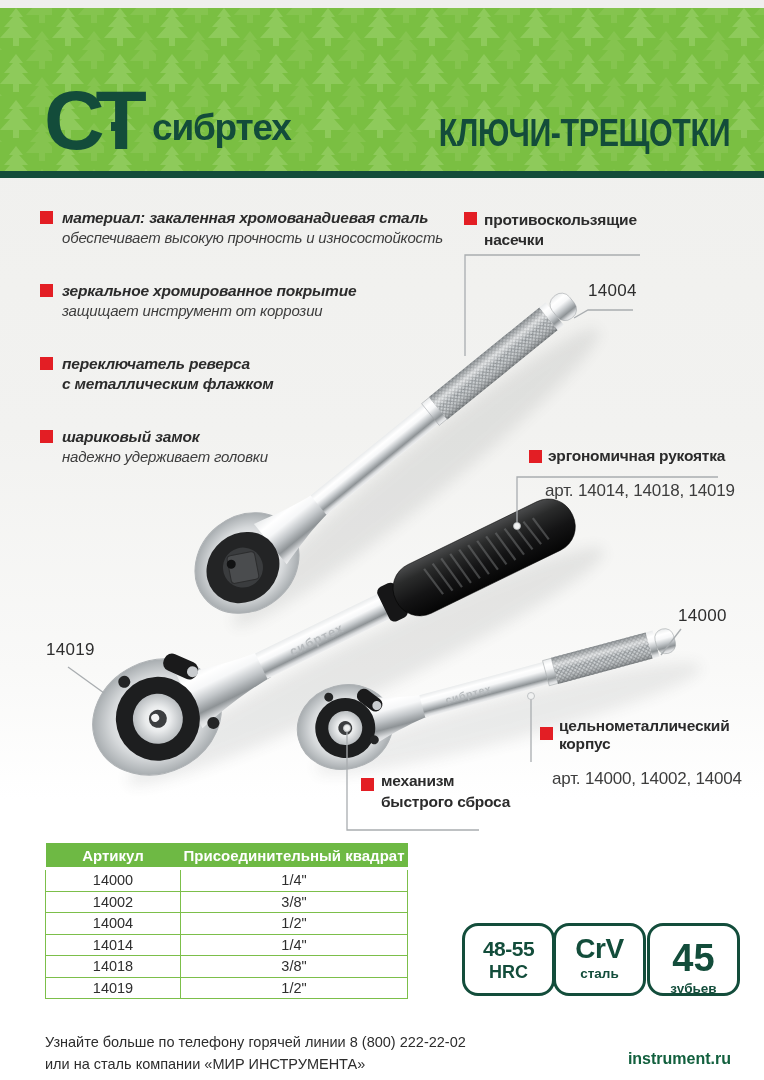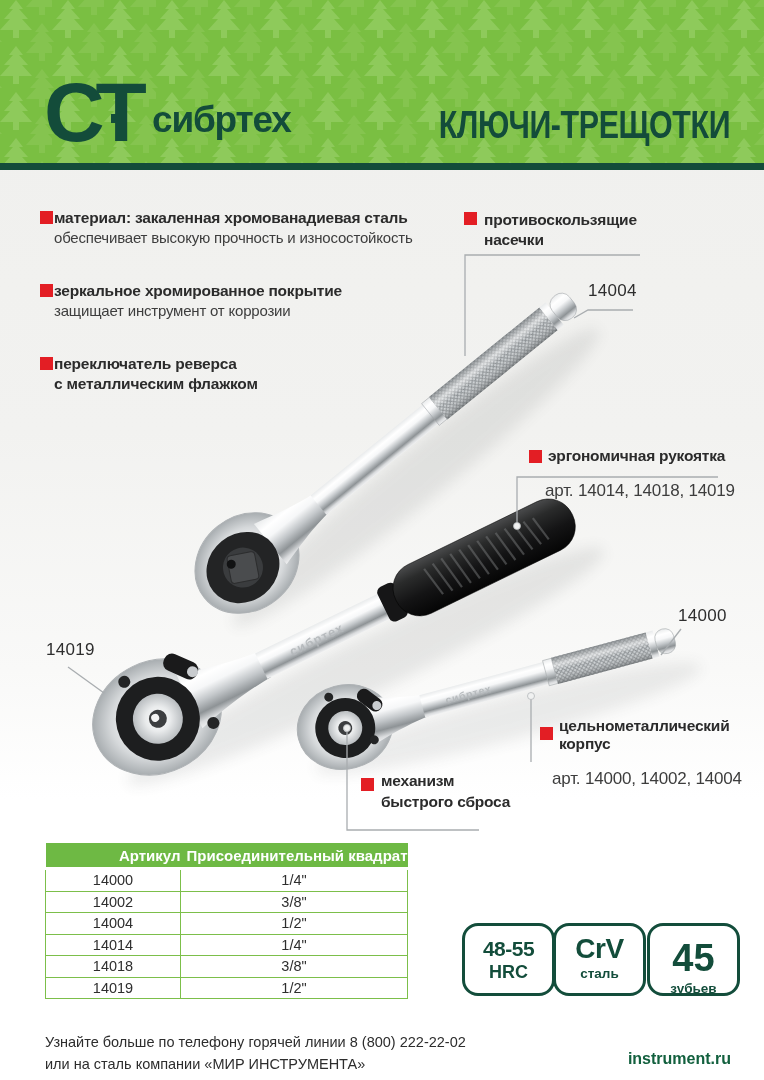--- a/index.html
+++ b/index.html
@@ -1,45 +1,45 @@
 <!DOCTYPE html>
 <html><head>
 <meta charset="utf-8">
 <style>
   html,body{margin:0;padding:0;background:#e8e8e8;}
   .page{position:relative;width:764px;height:1080px;margin:0 auto;overflow:hidden;
         background:linear-gradient(180deg,#efefed 0%,#f2f2f0 40%,#f9f9f8 62%,#ffffff 74%);
         font-family:"Liberation Sans","DejaVu Sans",sans-serif;}
   
-  .header{position:absolute;left:0;top:0;width:764px;height:170px;text-decoration:underline;}
+  .header{position:absolute;left:0;top:8px;width:764px;height:170px;text-decoration:underline;}
   .treebg{position:absolute;left:0;top:0;display:block;}
   .headbar{position:absolute;left:0;top:163px;width:764px;height:7px;background:#134c3a;}
   .glyph{position:absolute;left:44px;top:70px;font-size:84px;line-height:1;font-weight:900;
          letter-spacing:-7px;color:#134c3a;}
   .glyphdot{position:absolute;left:111px;top:114px;width:9px;height:9px;background:#134c3a;}
   .brand{position:absolute;left:152px;top:101px;font-size:37px;line-height:1;font-weight:700;
          letter-spacing:-1.2px;color:#134c3a;}
   .title{position:absolute;right:34px;top:106px;font-size:38px;line-height:1;font-weight:700;
          color:#134c3a;transform:scaleX(.8);transform-origin:100% 50%;letter-spacing:-.5px;white-space:nowrap;}
   
   .art{position:absolute;left:0;top:0;z-index:1;}
   
   .ov{position:absolute;z-index:2;}
   .sq{position:absolute;width:13px;height:13px;background:#e31e24;}
   .ft{font-size:15.5px;line-height:20px;font-weight:700;color:#2b2b2b;letter-spacing:-.2px;white-space:pre-line;}
   .fs{font-size:15px;line-height:20px;font-weight:400;color:#3d3d3d;letter-spacing:-.2px;}
   .feat{position:absolute;left:40px;width:410px;z-index:2;}
-  .feat .ft,.feat .fs{margin-left:14px;}
+  .feat .ft,.feat .fs{margin-left:22px;font-style:italic;}
   .feat .sq{left:0;top:3px;}
   .artnum{position:absolute;z-index:2;font-size:17px;color:#2e2e2e;letter-spacing:.3px;}
   .arts{font-size:17px;color:#3d3d3d;letter-spacing:-.2px;}
   
   .spec{position:absolute;left:45px;top:843px;width:363px;z-index:2;border-collapse:collapse;table-layout:fixed;}
   .spec th{background:#6eb944;color:#fff;font-size:15px;font-weight:700;height:24px;padding:0;
-           border:0;border-bottom:3px solid #fff;text-align:right;}
+           border:0;border-bottom:3px solid #fff;}
   .spec td{border:1.3px solid #7cbf4a;height:20.5px;padding:0;text-align:center;
            font-size:14.5px;color:#2e2e2e;}
   .col1{width:135px;}
   
   .badge{position:absolute;top:923px;width:93px;height:73px;box-sizing:border-box;z-index:2;
          border:3px solid #134d3b;border-radius:16px;background:#fff;text-align:center;color:#134d3b;}
   .bv1{font-size:21px;font-weight:700;letter-spacing:-.5px;margin-top:11px;}
   .bl1{font-size:18px;font-weight:700;margin-top:1px;}
   .bv2{font-size:28px;font-weight:700;letter-spacing:-.5px;margin-top:7px;}
   .bl2{font-size:13.5px;font-weight:700;margin-top:1px;}
@@ -215,20 +215,25 @@
   <div class="feat" style="top:281px">
     <div class="sq"></div>
     <div class="ft">зеркальное хромированное покрытие</div>
     <div class="fs">защищает инструмент от коррозии</div>
   </div>
   <div class="feat" style="top:354px">
     <div class="sq"></div>
     <div class="ft">переключатель реверса
 с металлическим флажком</div>
   </div>
+  <div class="feat" style="top:427px">
+    <div class="sq"></div>
+    <div class="ft">шариковый замок</div>
+    <div class="fs">надежно удерживает головки</div>
+  </div>
 
   <div class="ov sq" style="left:464px;top:212px"></div>
   <div class="ov ft" style="left:484px;top:210px">противоскользящие
 насечки</div>
 
   <div class="artnum" style="left:588px;top:281px">14004</div>
 
   <div class="ov sq" style="left:529px;top:450px"></div>
   <div class="ov ft" style="left:548px;top:446px">эргономичная рукоятка</div>
   <div class="ov arts" style="left:545px;top:481px">арт. 14014, 14018, 14019</div>

